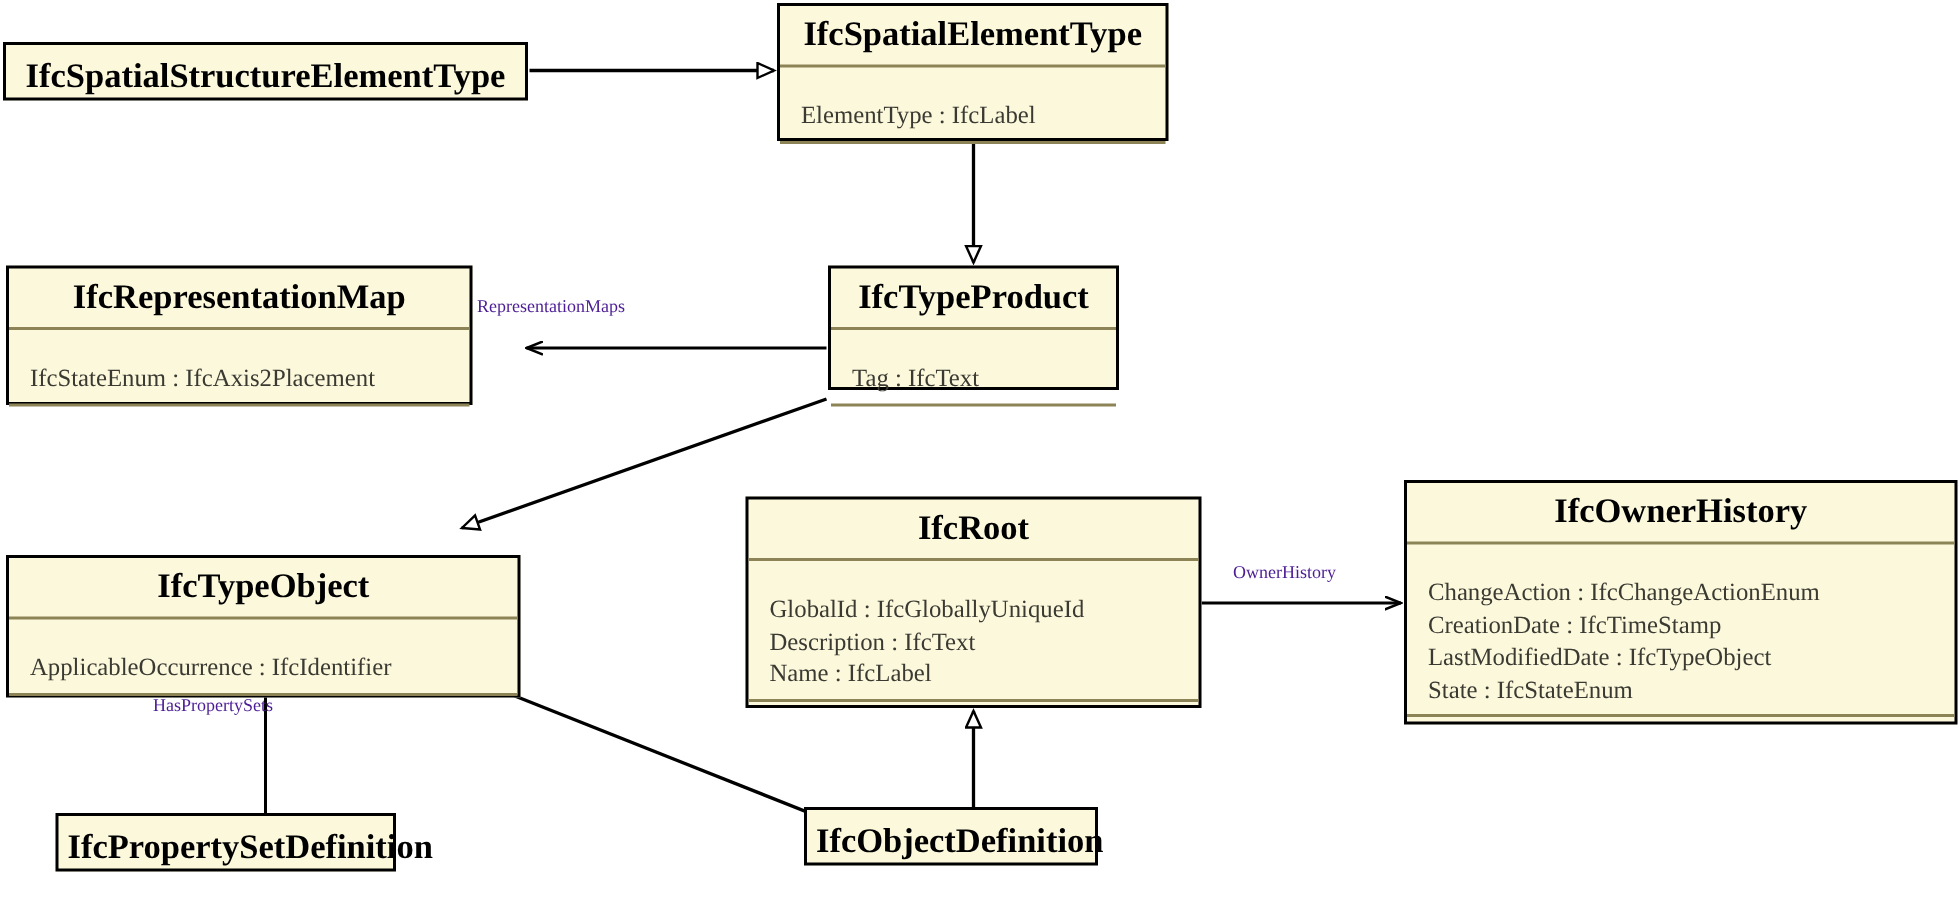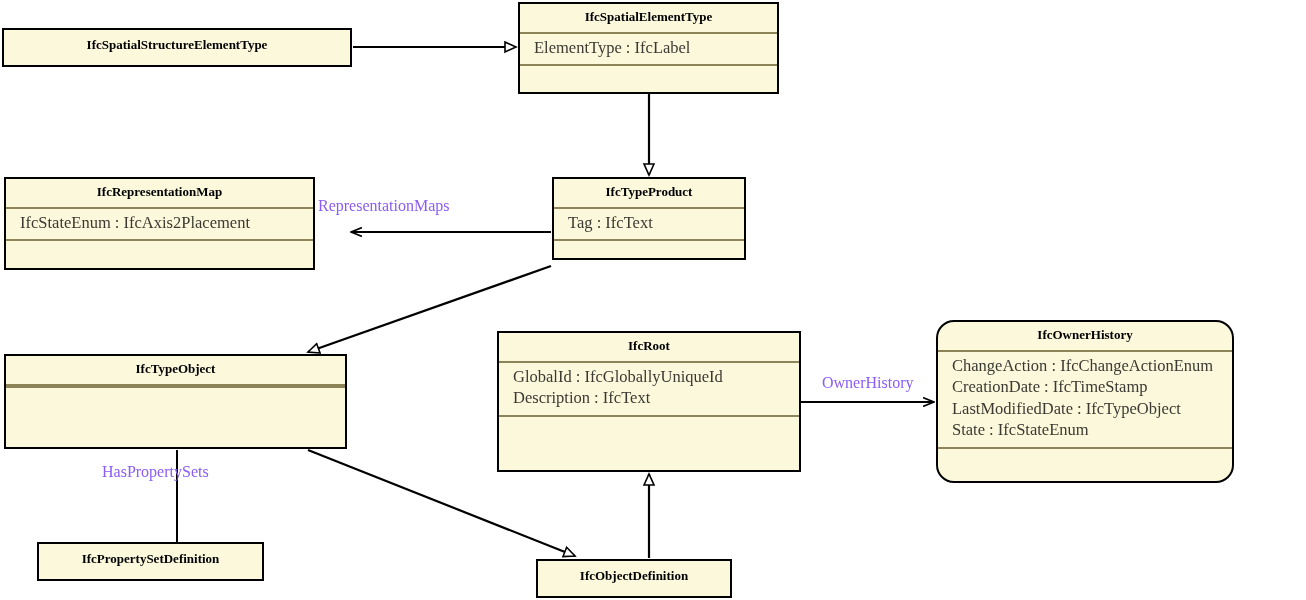--- a/index.html
+++ b/index.html
@@ -13,48 +13,48 @@
   .uml-class{
     position:absolute;
     background:#fcf8dc;
     border:2px solid #000000;
     box-sizing:border-box;
   }
   .uml-title{
     text-align:center;
     font-weight:bold;
     color:#000000;
-    font-size:13px;
+    font-size:23px;
     line-height:1.15;
     padding:6px 6px 7px 6px;
     box-sizing:border-box;
   }
   .uml-divider{
     height:2px;
     background:#8c8456;
     width:100%;
   }
   .uml-attrs{
-    padding:3px 12px 6px 14px;
+    padding:21px 12px 6px 14px;
     box-sizing:border-box;
     color:#3a3a32;
     font-size:16.5px;
     line-height:1.30;
   }
   .uml-attrs div{white-space:nowrap;}
   .uml-ops{
     height:18px;
     box-sizing:border-box;
   }
   .simple .uml-title{padding:8px 6px 9px 6px;}
   .edge-label{
     position:absolute;
     font-family:"Liberation Serif","DejaVu Serif",serif;
-    font-size:16px;
-    color:#8b5cf6;
+    font-size:12px;
+    color:#4c1d95;
     white-space:nowrap;
     background:transparent;
   }
   svg.edges{
     position:absolute;left:0;top:0;width:1306px;height:600px;
     overflow:visible;
     pointer-events:none;
   }
   svg.edges line, svg.edges path{stroke:#000000;}
 </style>
@@ -117,56 +117,60 @@
   <div class="uml-class" style="left:552px;top:177px;width:194px;height:83px;">
     <div class="uml-title">IfcTypeProduct</div>
     <div class="uml-divider"></div>
     <div class="uml-attrs">
       <div>Tag : IfcText</div>
     </div>
     <div class="uml-divider"></div>
     <div class="uml-ops"></div>
   </div>
 
-  <div class="uml-class" style="left:4px;top:354px;width:343px;height:95px;">
+  <div class="uml-class" style="left:4px;top:370px;width:343px;height:95px;">
     <div class="uml-title">IfcTypeObject</div>
     <div class="uml-divider"></div>
+    <div class="uml-attrs">
+      <div>ApplicableOccurrence : IfcIdentifier</div>
+    </div>
     <div class="uml-divider"></div>
     <div class="uml-ops"></div>
   </div>
 
   <div class="uml-class" style="left:497px;top:331px;width:304px;height:141px;">
     <div class="uml-title">IfcRoot</div>
     <div class="uml-divider"></div>
     <div class="uml-attrs">
       <div>GlobalId : IfcGloballyUniqueId</div>
       <div>Description : IfcText</div>
+      <div>Name : IfcLabel</div>
     </div>
     <div class="uml-divider"></div>
     <div class="uml-ops"></div>
   </div>
 
-  <div class="uml-class" style="left:936px;top:320px;width:298px;height:163px;border-radius:18px;">
+  <div class="uml-class" style="left:936px;top:320px;width:369px;height:163px;">
     <div class="uml-title">IfcOwnerHistory</div>
     <div class="uml-divider"></div>
     <div class="uml-attrs">
       <div>ChangeAction : IfcChangeActionEnum</div>
       <div>CreationDate : IfcTimeStamp</div>
       <div>LastModifiedDate : IfcTypeObject</div>
       <div>State : IfcStateEnum</div>
     </div>
     <div class="uml-divider"></div>
     <div class="uml-ops"></div>
   </div>
 
   <div class="uml-class simple" style="left:37px;top:542px;width:227px;height:39px;">
     <div class="uml-title">IfcPropertySetDefinition</div>
   </div>
 
-  <div class="uml-class simple" style="left:536px;top:559px;width:196px;height:39px;">
+  <div class="uml-class simple" style="left:536px;top:538px;width:196px;height:39px;">
     <div class="uml-title">IfcObjectDefinition</div>
   </div>
 
   <div class="edge-label" style="left:318px;top:197px;">RepresentationMaps</div>
 
   <div class="edge-label" style="left:822px;top:374px;">OwnerHistory</div>
 
   <div class="edge-label" style="left:102px;top:463px;">HasPropertySets</div>
 
 </div>

